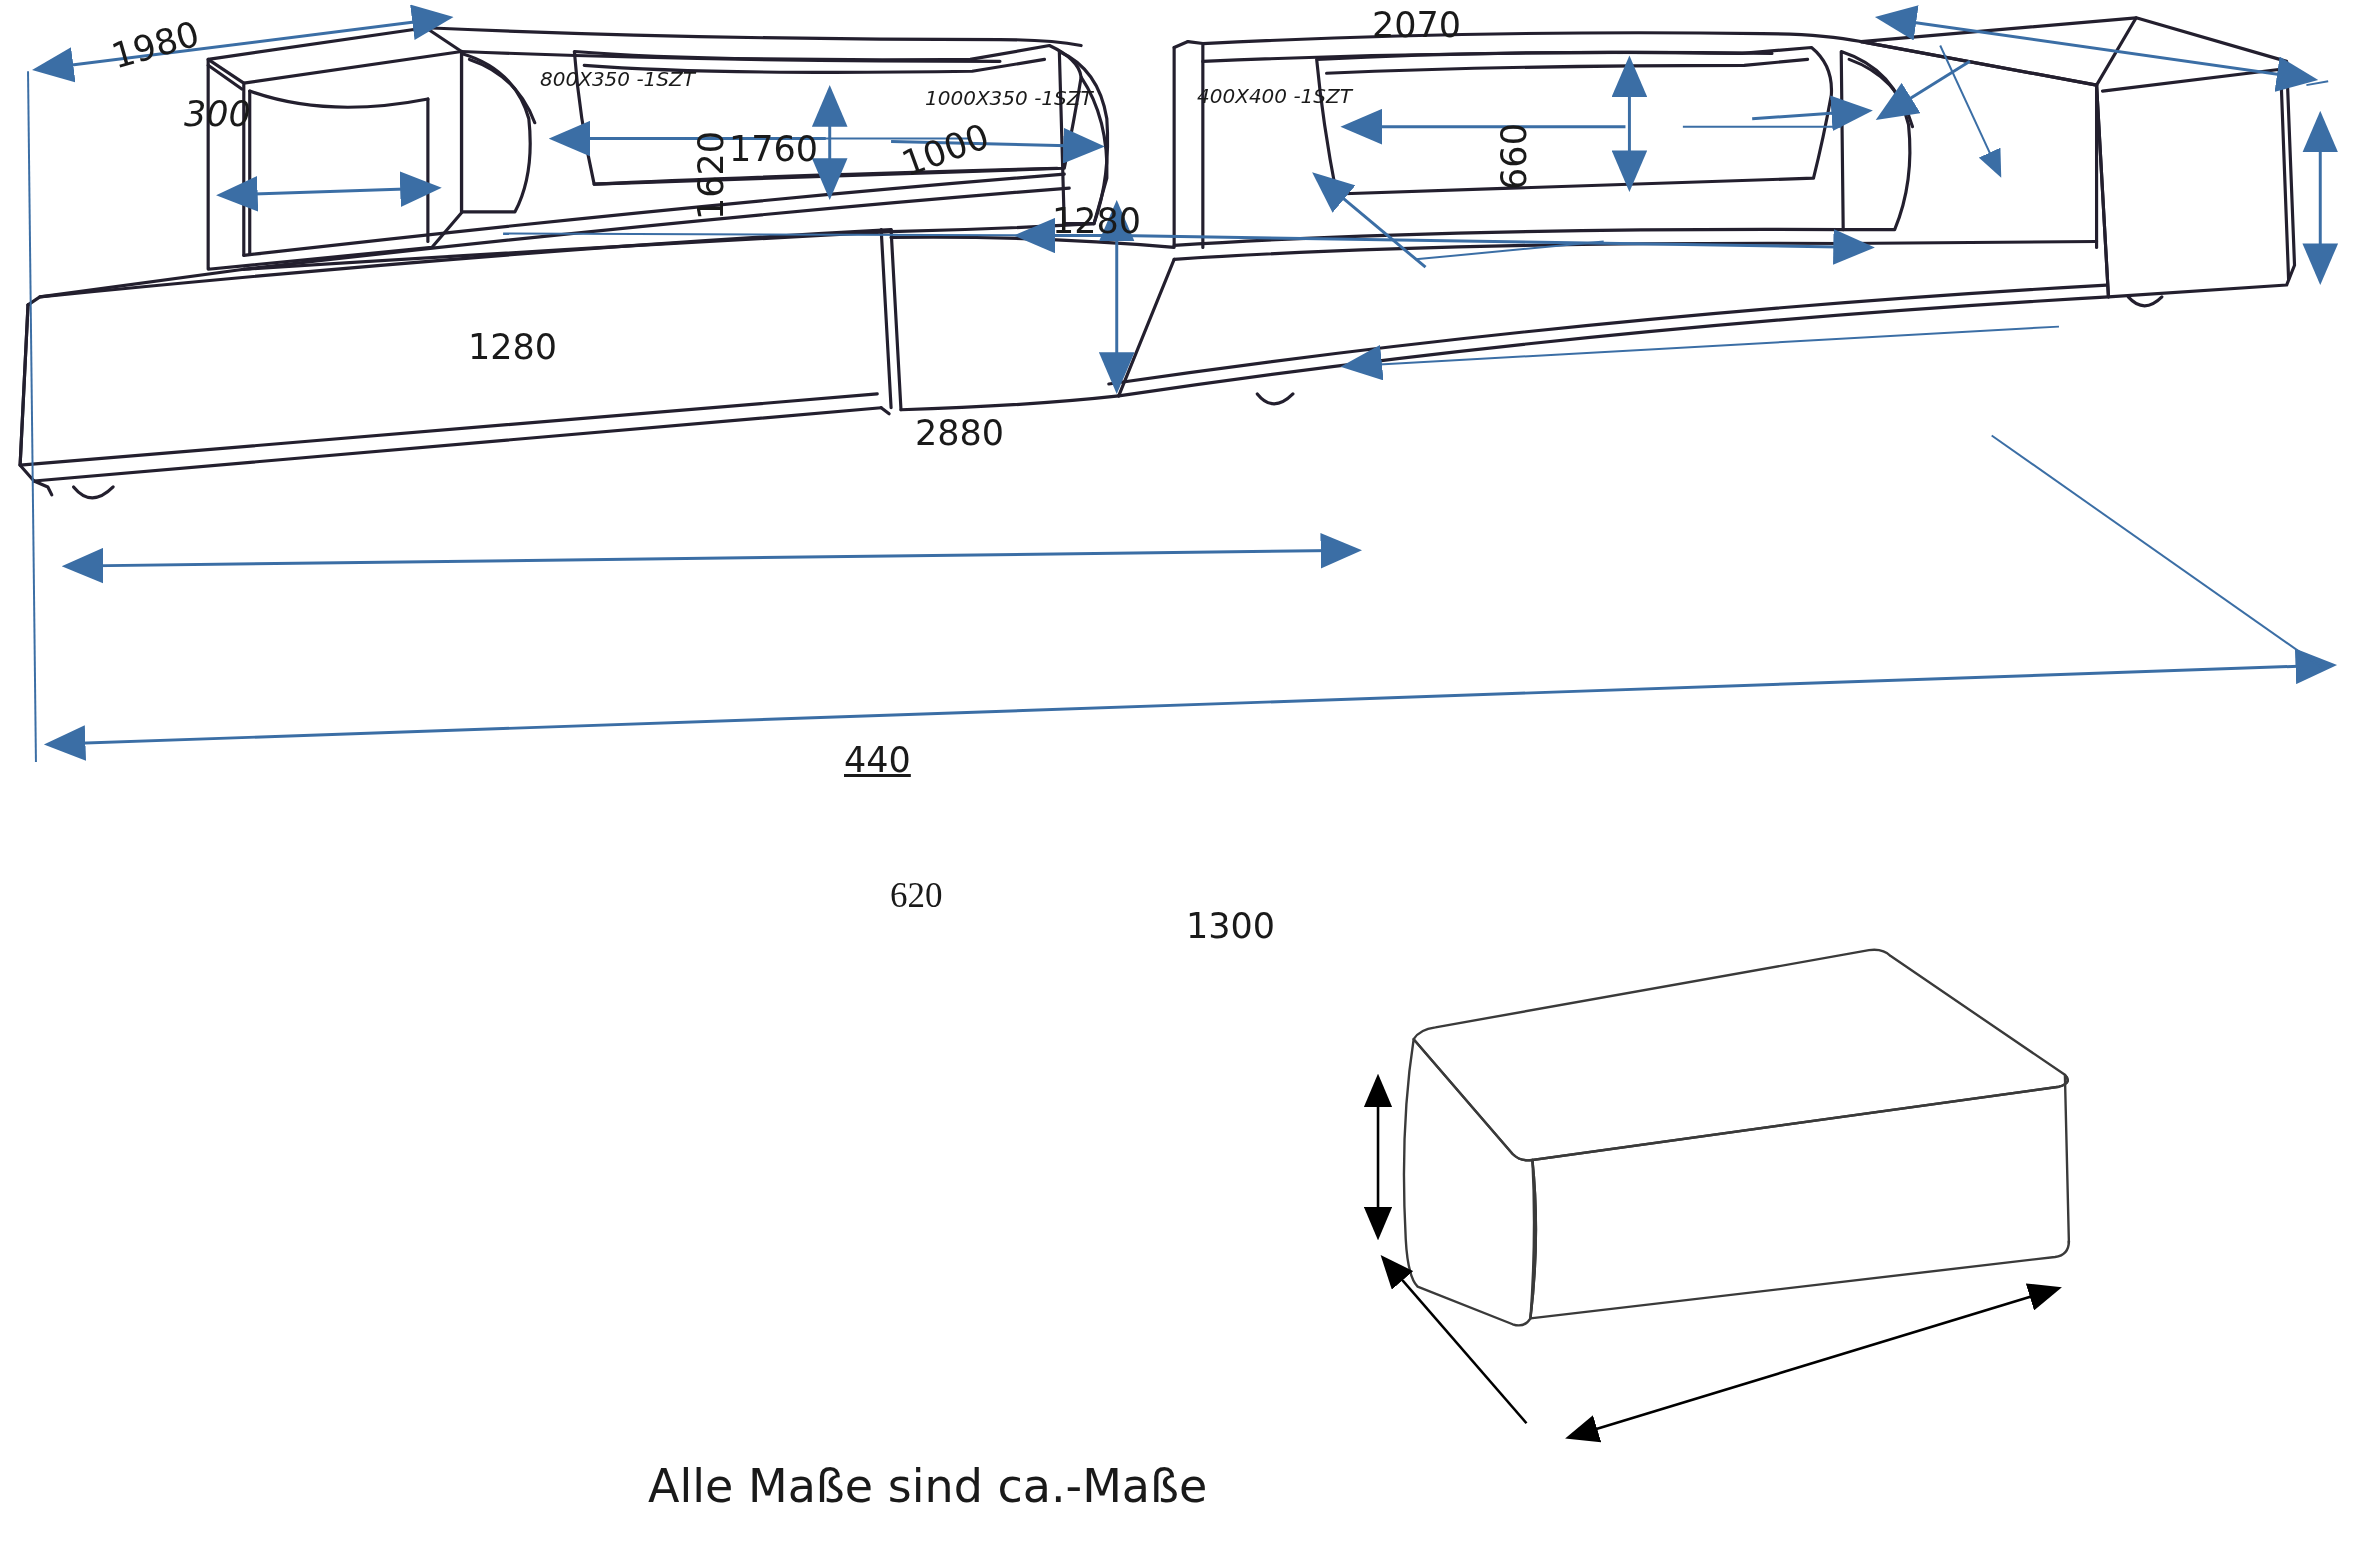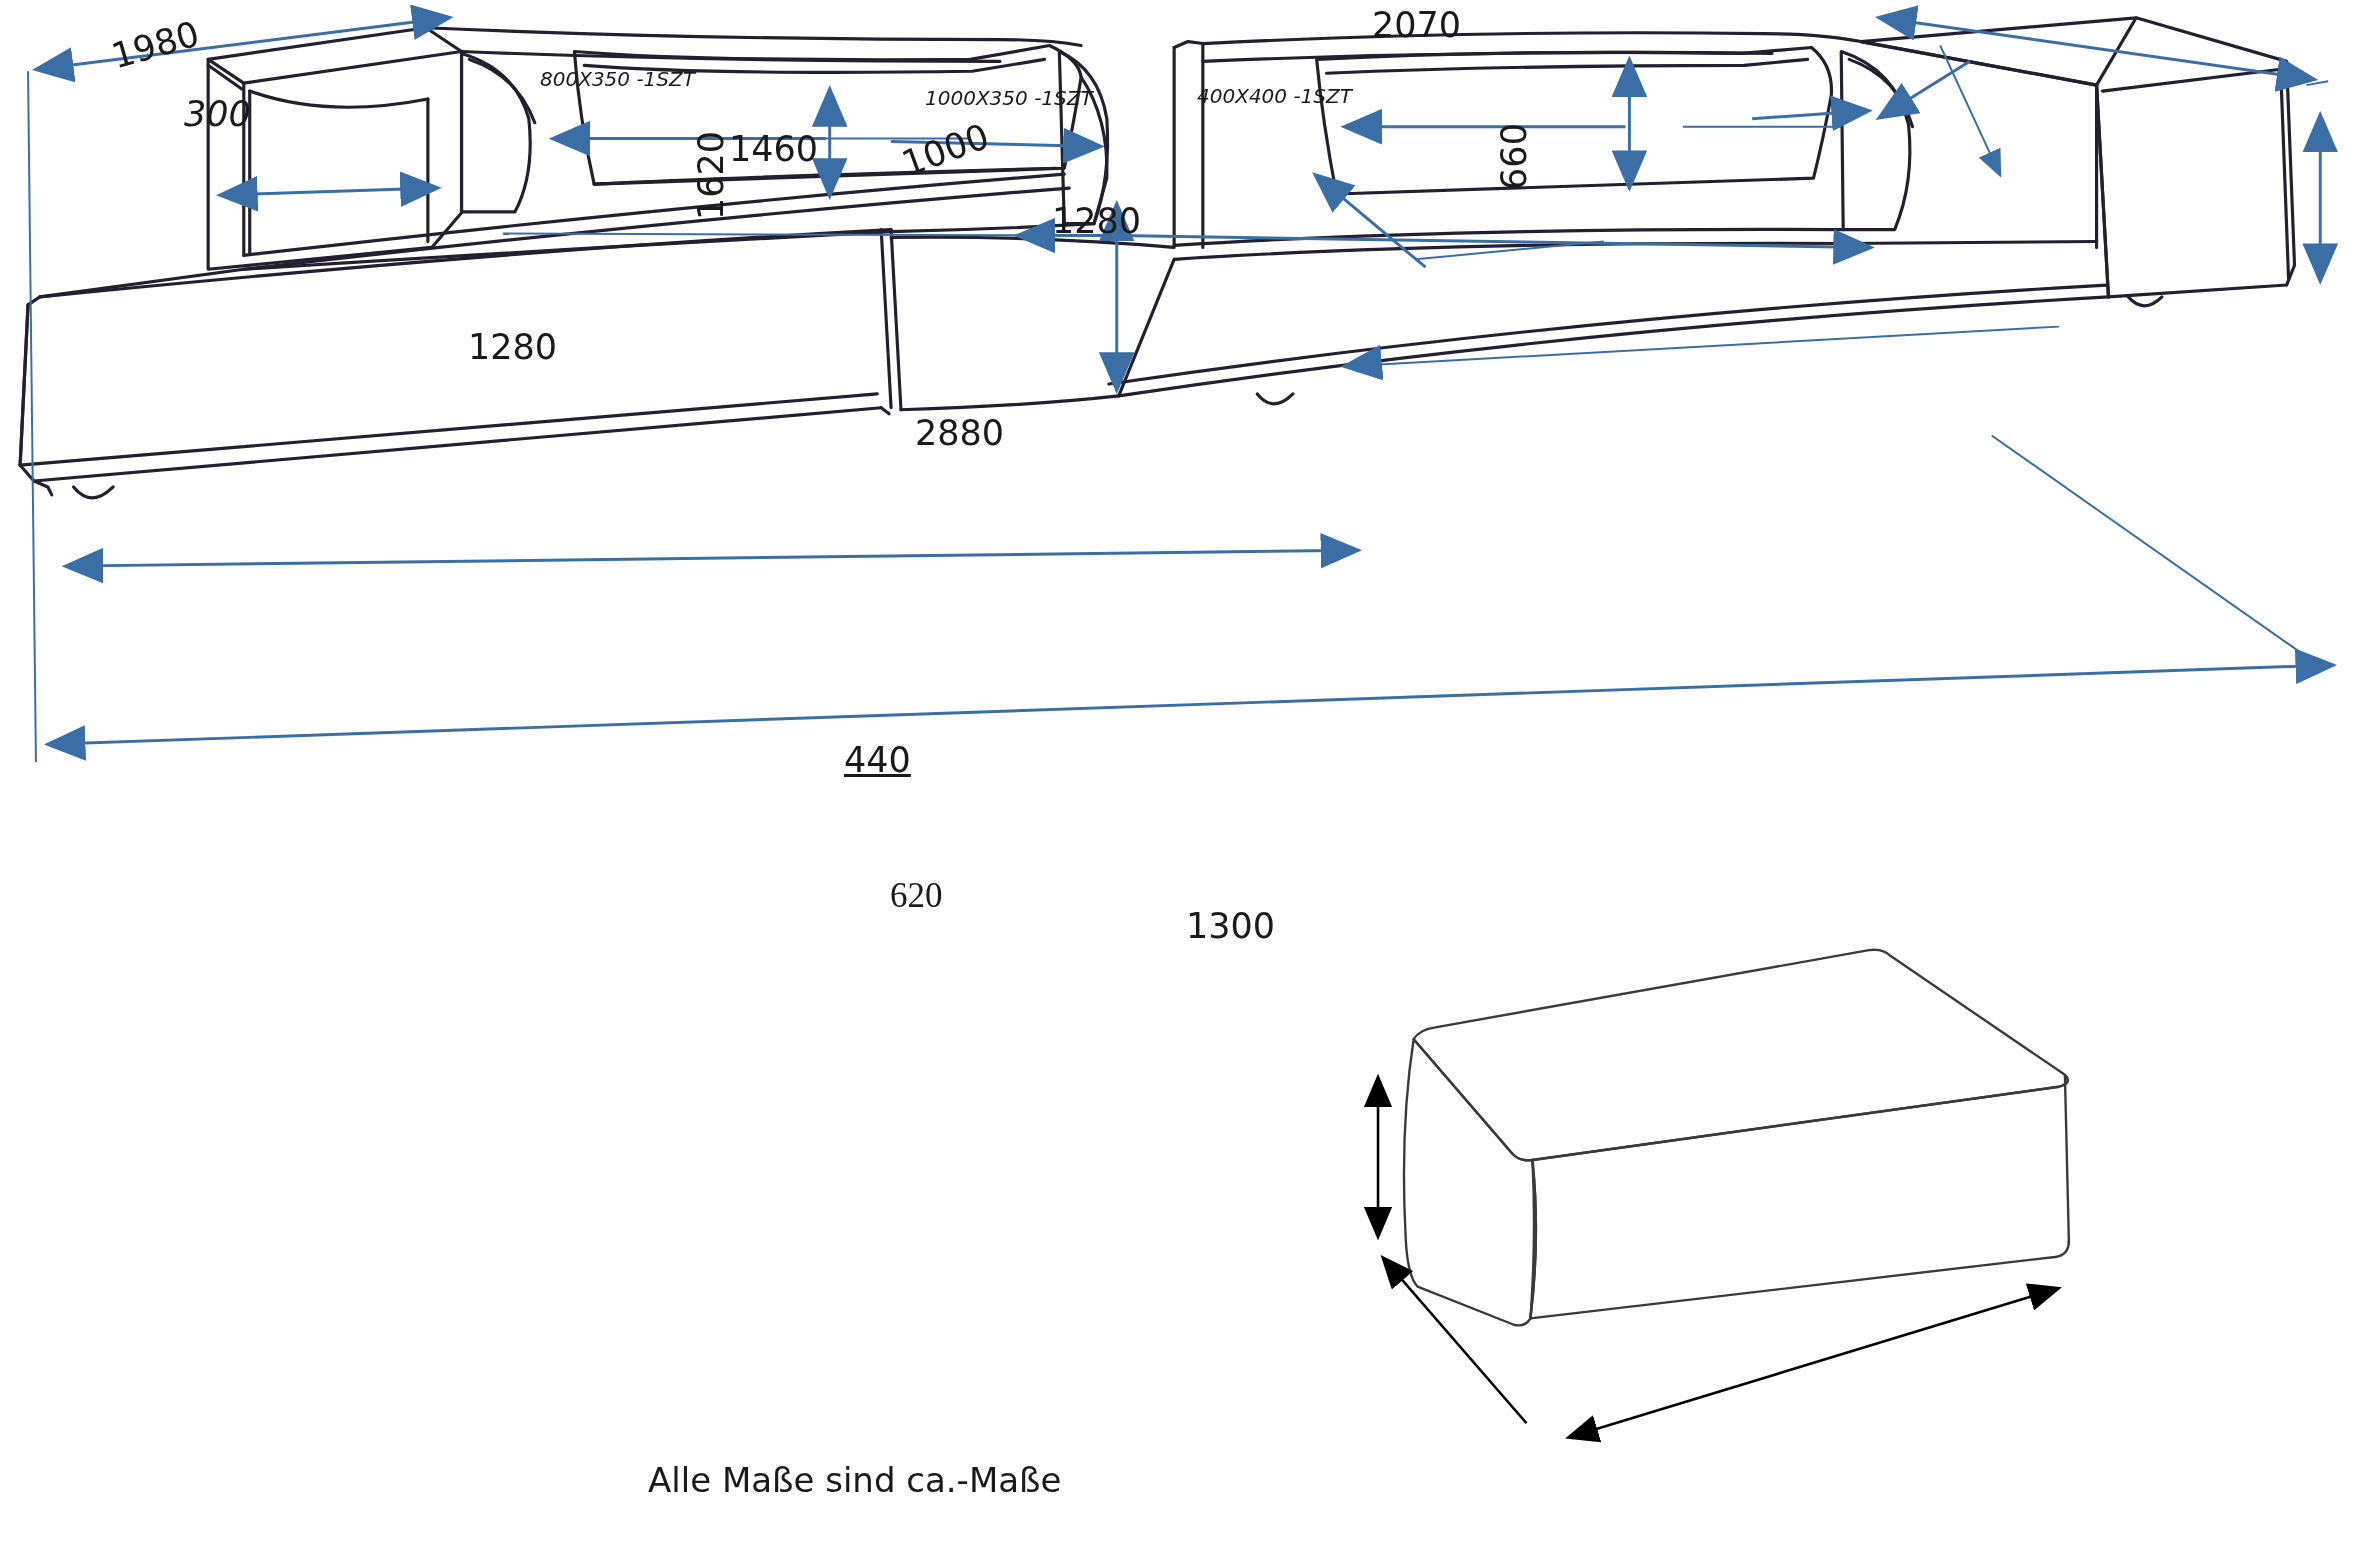--- a/index.html
+++ b/index.html
@@ -28,21 +28,21 @@
   .dim-label {
     position: absolute;
     font-family: "DejaVu Sans", sans-serif;
     color: #1a1a1a;
     white-space: nowrap;
     line-height: 1;
     -webkit-font-smoothing: antialiased;
   }
   .sz-lg { font-size: 35px; }
   .sz-md { font-size: 20px; font-style: italic; }
-  .sz-note { font-size: 34px; }
+  .sz-note { font-size: 46px; }
   .rot90 { transform: rotate(-90deg); transform-origin: 50% 50%; }
   .rot-ang2 { transform: rotate(-16deg); transform-origin: 50% 50%; }
   .rot-ang3 { transform: rotate(-20deg); transform-origin: 50% 50%; }
 </style>
 </head>
 <body>
 
 <div id="stage">
 
   <svg id="drawing" viewBox="0 0 2400 1559" xmlns="http://www.w3.org/2000/svg">
@@ -216,21 +216,21 @@
       <line x1="1542" y1="1438" x2="1398" y2="1272" marker-end="url(#arrK)"></line>
 
       <line x1="1586" y1="1452" x2="2078" y2="1302" marker-start="url(#arrKstart)" marker-end="url(#arrK)"></line>
     </g>
   </svg>
 
   <div class="dim-label sz-lg rot-ang2" style="left:111px; top:28px;">1980</div>
 
   <div class="dim-label sz-lg" style="left:184px; top:97px;font-style:italic;">300</div>
 
-  <div class="dim-label sz-lg" style="left:729px; top:132px;">1460</div>
+  <div class="dim-label sz-lg" style="left:729px; top:132px;">1760</div>
 
   <div class="dim-label sz-lg rot90" style="left:662px; top:158px; width:99px; text-align:center;">1620</div>
 
   <div class="dim-label sz-lg rot-ang3" style="left:901px; top:133px;">1000</div>
 
   <div class="dim-label sz-lg" style="left:468px; top:330px;">1280</div>
 
   <div class="dim-label sz-lg" style="left:1052px; top:204px;">1280</div>
 
   <div class="dim-label sz-lg" style="left:915px; top:416px;">2880</div>

